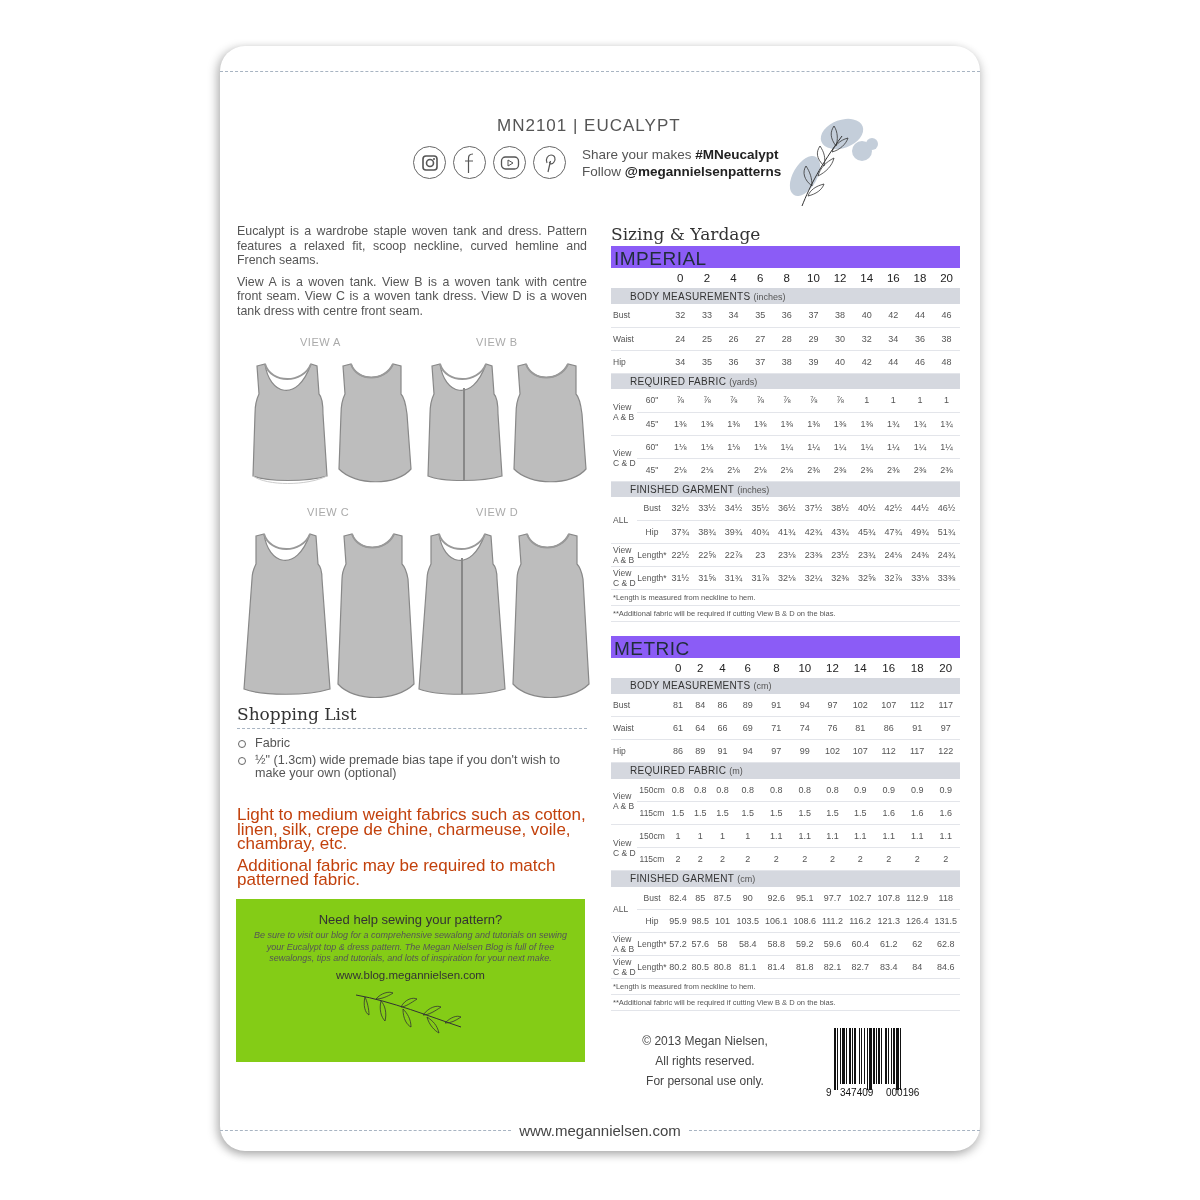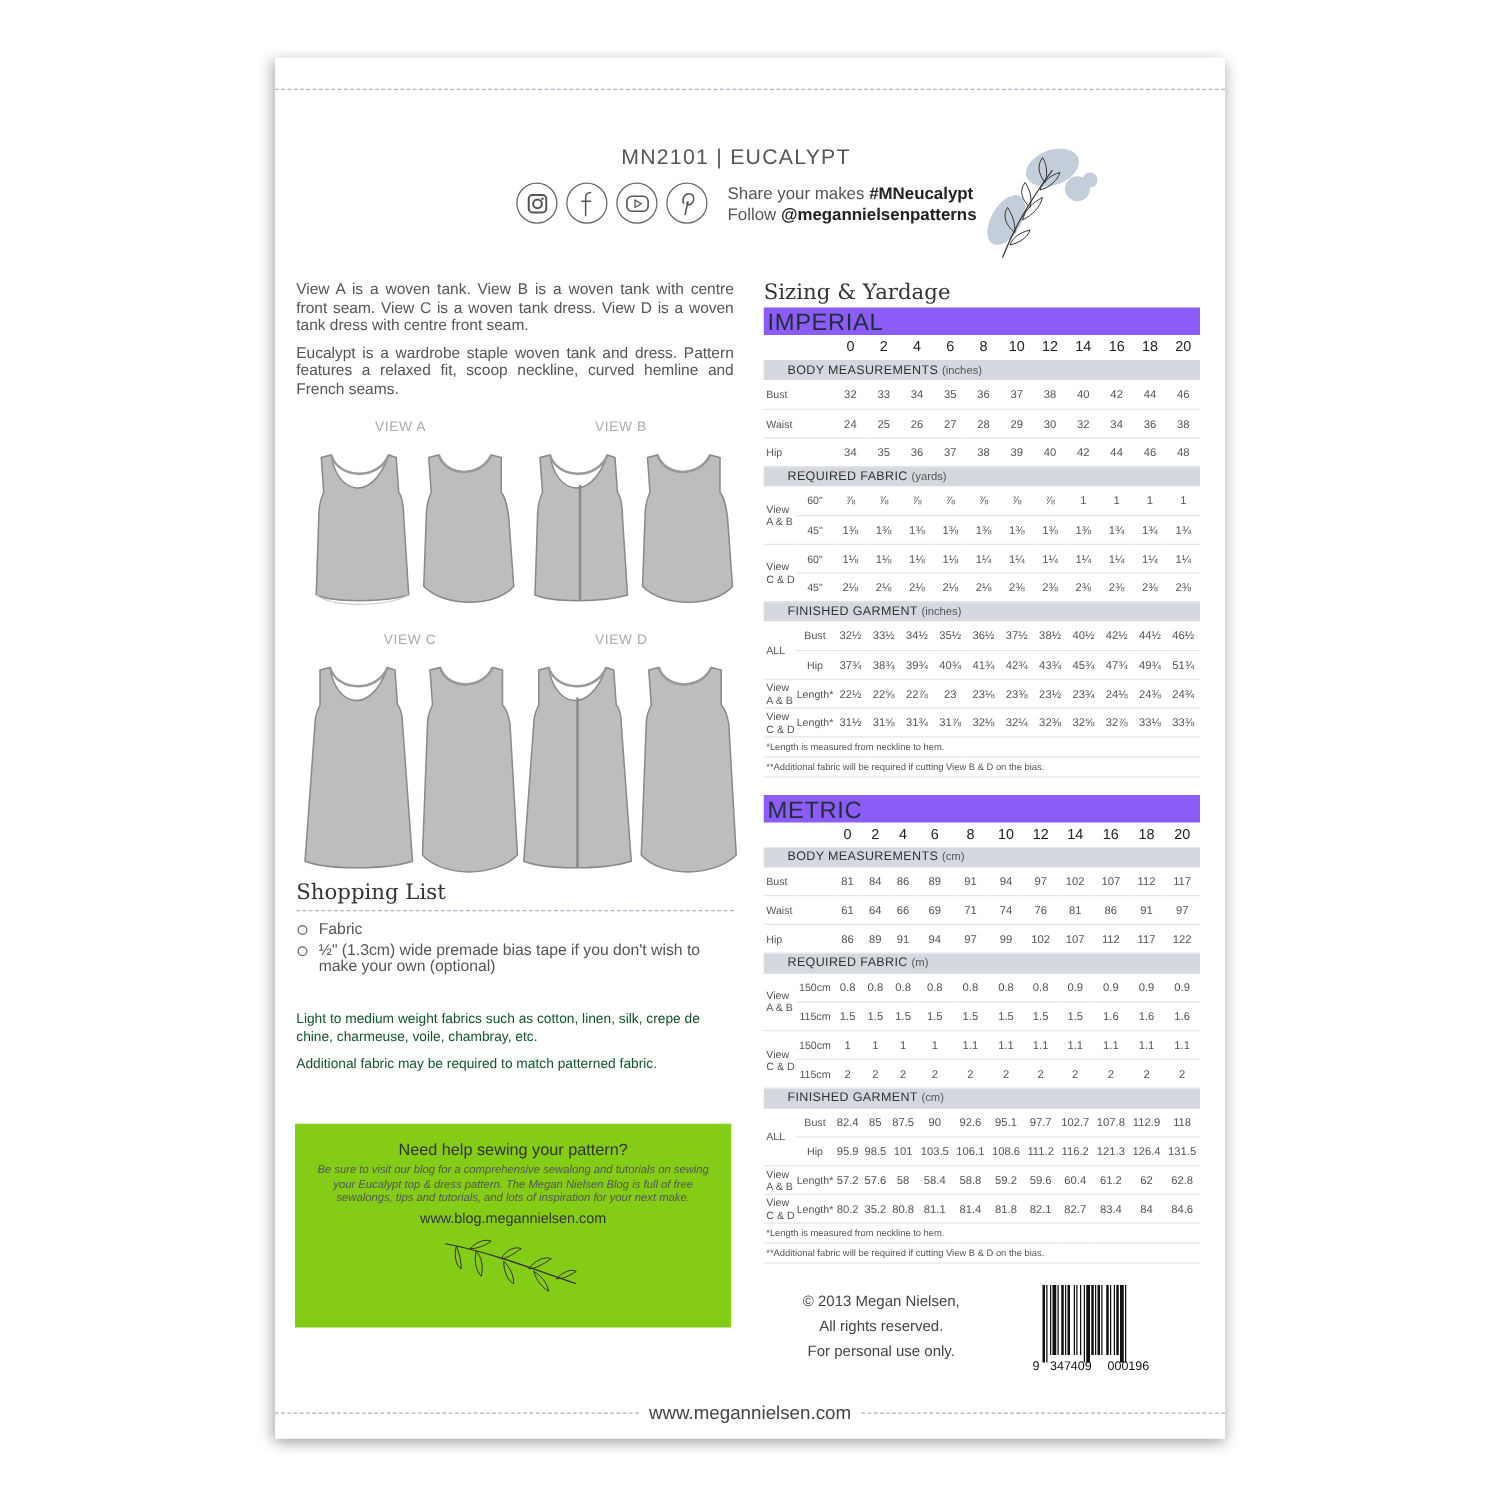--- a/index.html
+++ b/index.html
@@ -3,20 +3,21 @@
 <meta charset="utf-8">
 <style>
   * { box-sizing: border-box; margin: 0; padding: 0; }
   html, body { width: 1200px; height: 1200px; background: #ffffff; overflow: hidden; }
   body { font-family: "Liberation Sans", "DejaVu Sans", sans-serif; color: #4a4a4a; position: relative; }
 
   .page {
     position: absolute; left: 220px; top: 46px; width: 760px; height: 1105px;
     background: #fff;
     box-shadow: -4px 2px 10px rgba(0,0,0,0.22), 2px 4px 10px rgba(0,0,0,0.18);
+    border-radius: 25px;
   }
   .dash-line { position: absolute; height: 0; border-top: 1.5px dashed #a8b4c2; }
   .top-dash { left: 0; right: 0; top: 25px; }
 
   .footer-row { position: absolute; left: 0; right: 0; top: 1074px; height: 20px; display: flex; align-items: center; }
   .footer-row .dl { flex: 1; border-top: 1.5px dashed #a8b4c2; }
   .footer-row .url { padding: 0 8px; font-size: 15px; color: #444; }
 
   .header-title { position: absolute; left: 0; width: 632px; top: 70px; text-align: right; font-size: 17px; letter-spacing: 1px; color: #555; padding-right: 165px; }
   .header-title { left: 0; width: 760px; text-align: left; padding-left: 277px; }
@@ -32,21 +33,21 @@
   .views { position: absolute; left: 17px; top: 290px; width: 350px; }
   .view-label { position: absolute; font-size: 11px; color: #aaa; letter-spacing: 0.5px; }
   .garment { position: absolute; }
 
   .section-h { font-family: "DejaVu Serif", serif; font-size: 17px; color: #333; margin-bottom: 6px; padding-bottom: 4px; border-bottom: 1.5px dashed #a8b4c2; }
   .shopping { position: absolute; left: 17px; top: 658px; width: 350px; }
   .shopping ul { list-style: none; margin-top: 8px; }
   .shopping li { position: relative; font-size: 12.6px; line-height: 13.5px; color: #555; padding-left: 18px; margin-bottom: 3px; }
   .shopping li .bullet { position: absolute; left: 1px; top: 3px; width: 8px; height: 8px; border: 1.2px solid #666; border-radius: 50%; }
   .fabrics { position: absolute; left: 17px; top: 755px; width: 350px; }
-  .fabrics p { font-size: 11px; line-height: 14.5px; color: #14532d; margin-top: 7px; }
+  .fabrics p { font-size: 17px; line-height: 14.5px; color: #c2410c; margin-top: 7px; }
 
   .help-box { position: absolute; left: 16px; top: 853px; width: 349px; height: 163px; background: #84cc16; text-align: center; }
   .help-box h4 { font-size: 13px; font-weight: normal; color: #333; margin-top: 13px; }
   .help-box .desc { font-size: 9px; font-style: italic; color: #555; line-height: 11.5px; margin: 3px 8px 0; }
   .help-box .url { font-size: 11.5px; color: #333; margin-top: 4px; }
 
   .right-col { position: absolute; left: 391px; top: 178px; width: 349px; }
   .sizing-title { font-family: "DejaVu Serif", serif; font-size: 17px; color: #333; margin-top: 0; }
   .band { background: #8b5cf6; color: #1f2d3a; font-size: 19px; letter-spacing: 0.5px; padding: 2px 3px; height: 22px; margin-top: 2px; }
   table.sz { width: 100%; border-collapse: collapse; font-size: 9px; color: #555; }
@@ -107,22 +108,22 @@
     <path d="M22 100 C30 80 40 60 62 30" fill="none" stroke="#333" stroke-width="1"></path>
     <path d="M32 80 C24 74 22 66 26 60 C30 66 32 72 32 80" fill="none" stroke="#333" stroke-width="0.8"></path>
     <path d="M38 70 C46 66 52 60 54 52 C46 56 40 62 38 70" fill="none" stroke="#333" stroke-width="0.8"></path>
     <path d="M44 60 C36 52 36 46 40 40 C44 46 46 52 44 60" fill="none" stroke="#333" stroke-width="0.8"></path>
     <path d="M52 46 C60 44 66 38 68 32 C60 34 54 40 52 46" fill="none" stroke="#333" stroke-width="0.8"></path>
     <path d="M56 40 C50 32 50 26 54 20 C58 26 58 34 56 40" fill="none" stroke="#333" stroke-width="0.8"></path>
     <path d="M28 90 C36 88 42 84 44 78 C36 80 30 84 28 90" fill="none" stroke="#333" stroke-width="0.8"></path>
   </svg>
 
   <div class="left-col intro">
+    <p>Eucalypt is a wardrobe staple woven tank and dress. Pattern features a relaxed fit, scoop neckline, curved hemline and French seams.</p>
     <p>View A is a woven tank. View B is a woven tank with centre front seam. View C is a woven tank dress. View D is a woven tank dress with centre front seam.</p>
-    <p>Eucalypt is a wardrobe staple woven tank and dress. Pattern features a relaxed fit, scoop neckline, curved hemline and French seams.</p>
   </div>
 
   <div class="views">
     <div class="view-label" style="left:63px;top:0;">VIEW A</div>
     <div class="view-label" style="left:239px;top:0;">VIEW B</div>
     <div class="view-label" style="left:70px;top:170px;">VIEW C</div>
     <div class="view-label" style="left:239px;top:170px;">VIEW D</div>
 
     <svg class="garment" style="left:10px;top:18px" width="170" height="135" viewBox="0 0 170 135">
       <path d="M10 12 L18 10 C22 40 50 50 64 10 L70 12 L72 40 C76 44 76 60 76 60 L80 122 C60 128 20 128 6 122 L8 60 C8 50 10 44 12 40 Z" fill="#bdbdbd" stroke="#888" stroke-width="1.2"></path>
@@ -550,21 +551,21 @@
             <td>59.6</td>
             <td>60.4</td>
             <td>61.2</td>
             <td>62</td>
             <td>62.8</td>
           </tr>
           <tr>
             <td class="lbl">View C &amp; D</td>
             <td class="sub">Length*</td>
             <td>80.2</td>
-            <td>35.2</td>
+            <td>80.5</td>
             <td>80.8</td>
             <td>81.1</td>
             <td>81.4</td>
             <td>81.8</td>
             <td>82.1</td>
             <td>82.7</td>
             <td>83.4</td>
             <td>84</td>
             <td>84.6</td>
           </tr>

